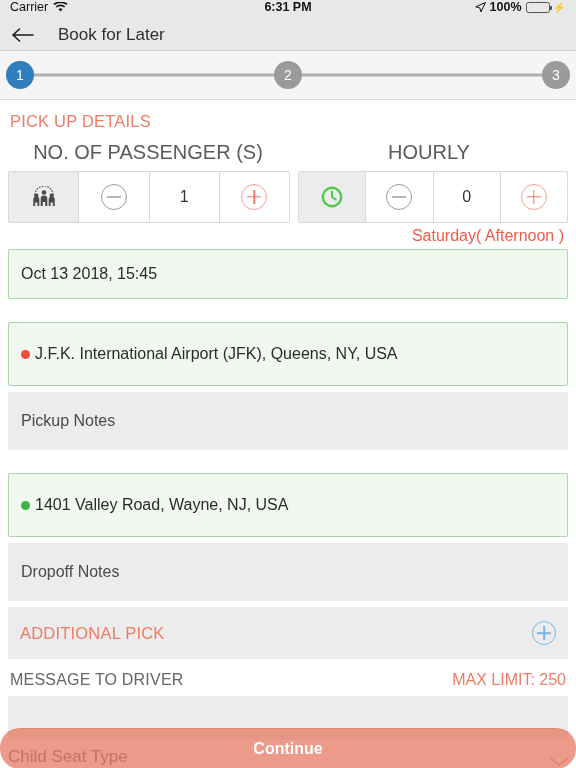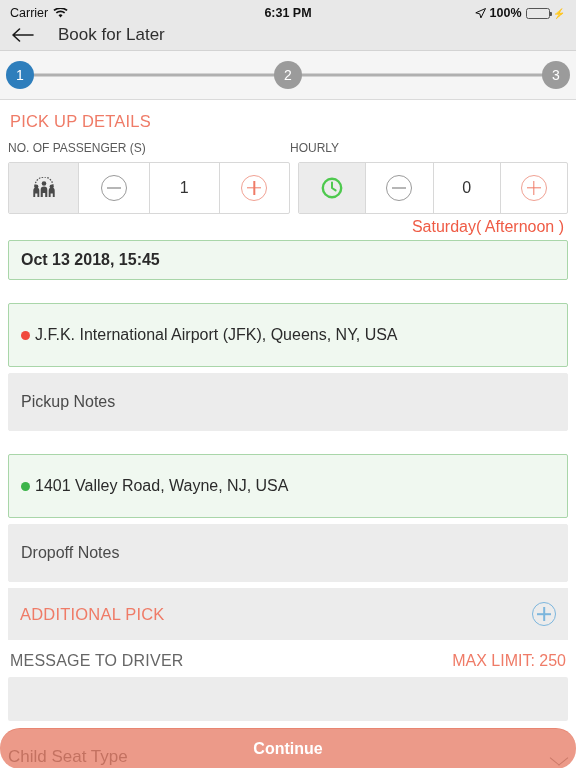--- a/index.html
+++ b/index.html
@@ -14,21 +14,21 @@
     overflow: hidden;
     position: relative;
     color: #3c3c3c;
   }
 
   
   .statusbar {
     height: 20px;
     background: #e8e8e8;
     display: flex;
-    align-items: flex-end;
+    align-items: flex-start;
     padding: 0 10px;
     font-size: 12.5px;
     color: #111;
     position: relative;
   }
   .sb-left { display: flex; align-items: center; gap: 5px; }
   .wifi-icon { display: block; }
   .sb-time {
     position: absolute;
     left: 0; right: 0;
@@ -126,23 +126,24 @@
 
   .section-title {
     color: #ef7b67;
     font-size: 16.5px;
     padding: 12px 2px 10px 2px;
     letter-spacing: 0.2px;
   }
 
   .label-row {
     display: flex;
-    font-size: 12px;
+    font-size: 20px;
     color: #5a5a5a;
     padding-bottom: 7px;
+    text-align: center;
   }
   .label-row .lbl-a { width: 280px; }
   .label-row .lbl-b { flex: 1; padding-left: 2px; }
 
   .stepper-row {
     display: flex;
     gap: 8px;
   }
   .counter {
     display: flex;
@@ -220,21 +221,21 @@
   .field.filled {
     background: #f0f8f0;
     border: 1px solid #a9d6a9;
     color: #2b2b2b;
   }
   .field.placeholder {
     background: #ececec;
     border: 1px solid #ececec;
     color: #4a4a4a;
   }
-  .field.h-date { height: 40px; font-weight: bold; }
+  .field.h-date { height: 50px; }
   .field.h-addr { height: 64px; margin-top: 23px; }
   .field.h-notes { height: 58px; }
 
   .dot {
     width: 9px; height: 9px;
     border-radius: 50%;
     margin-right: 5px;
     flex: none;
   }
   .dot.red { background: #f04a3c; }

